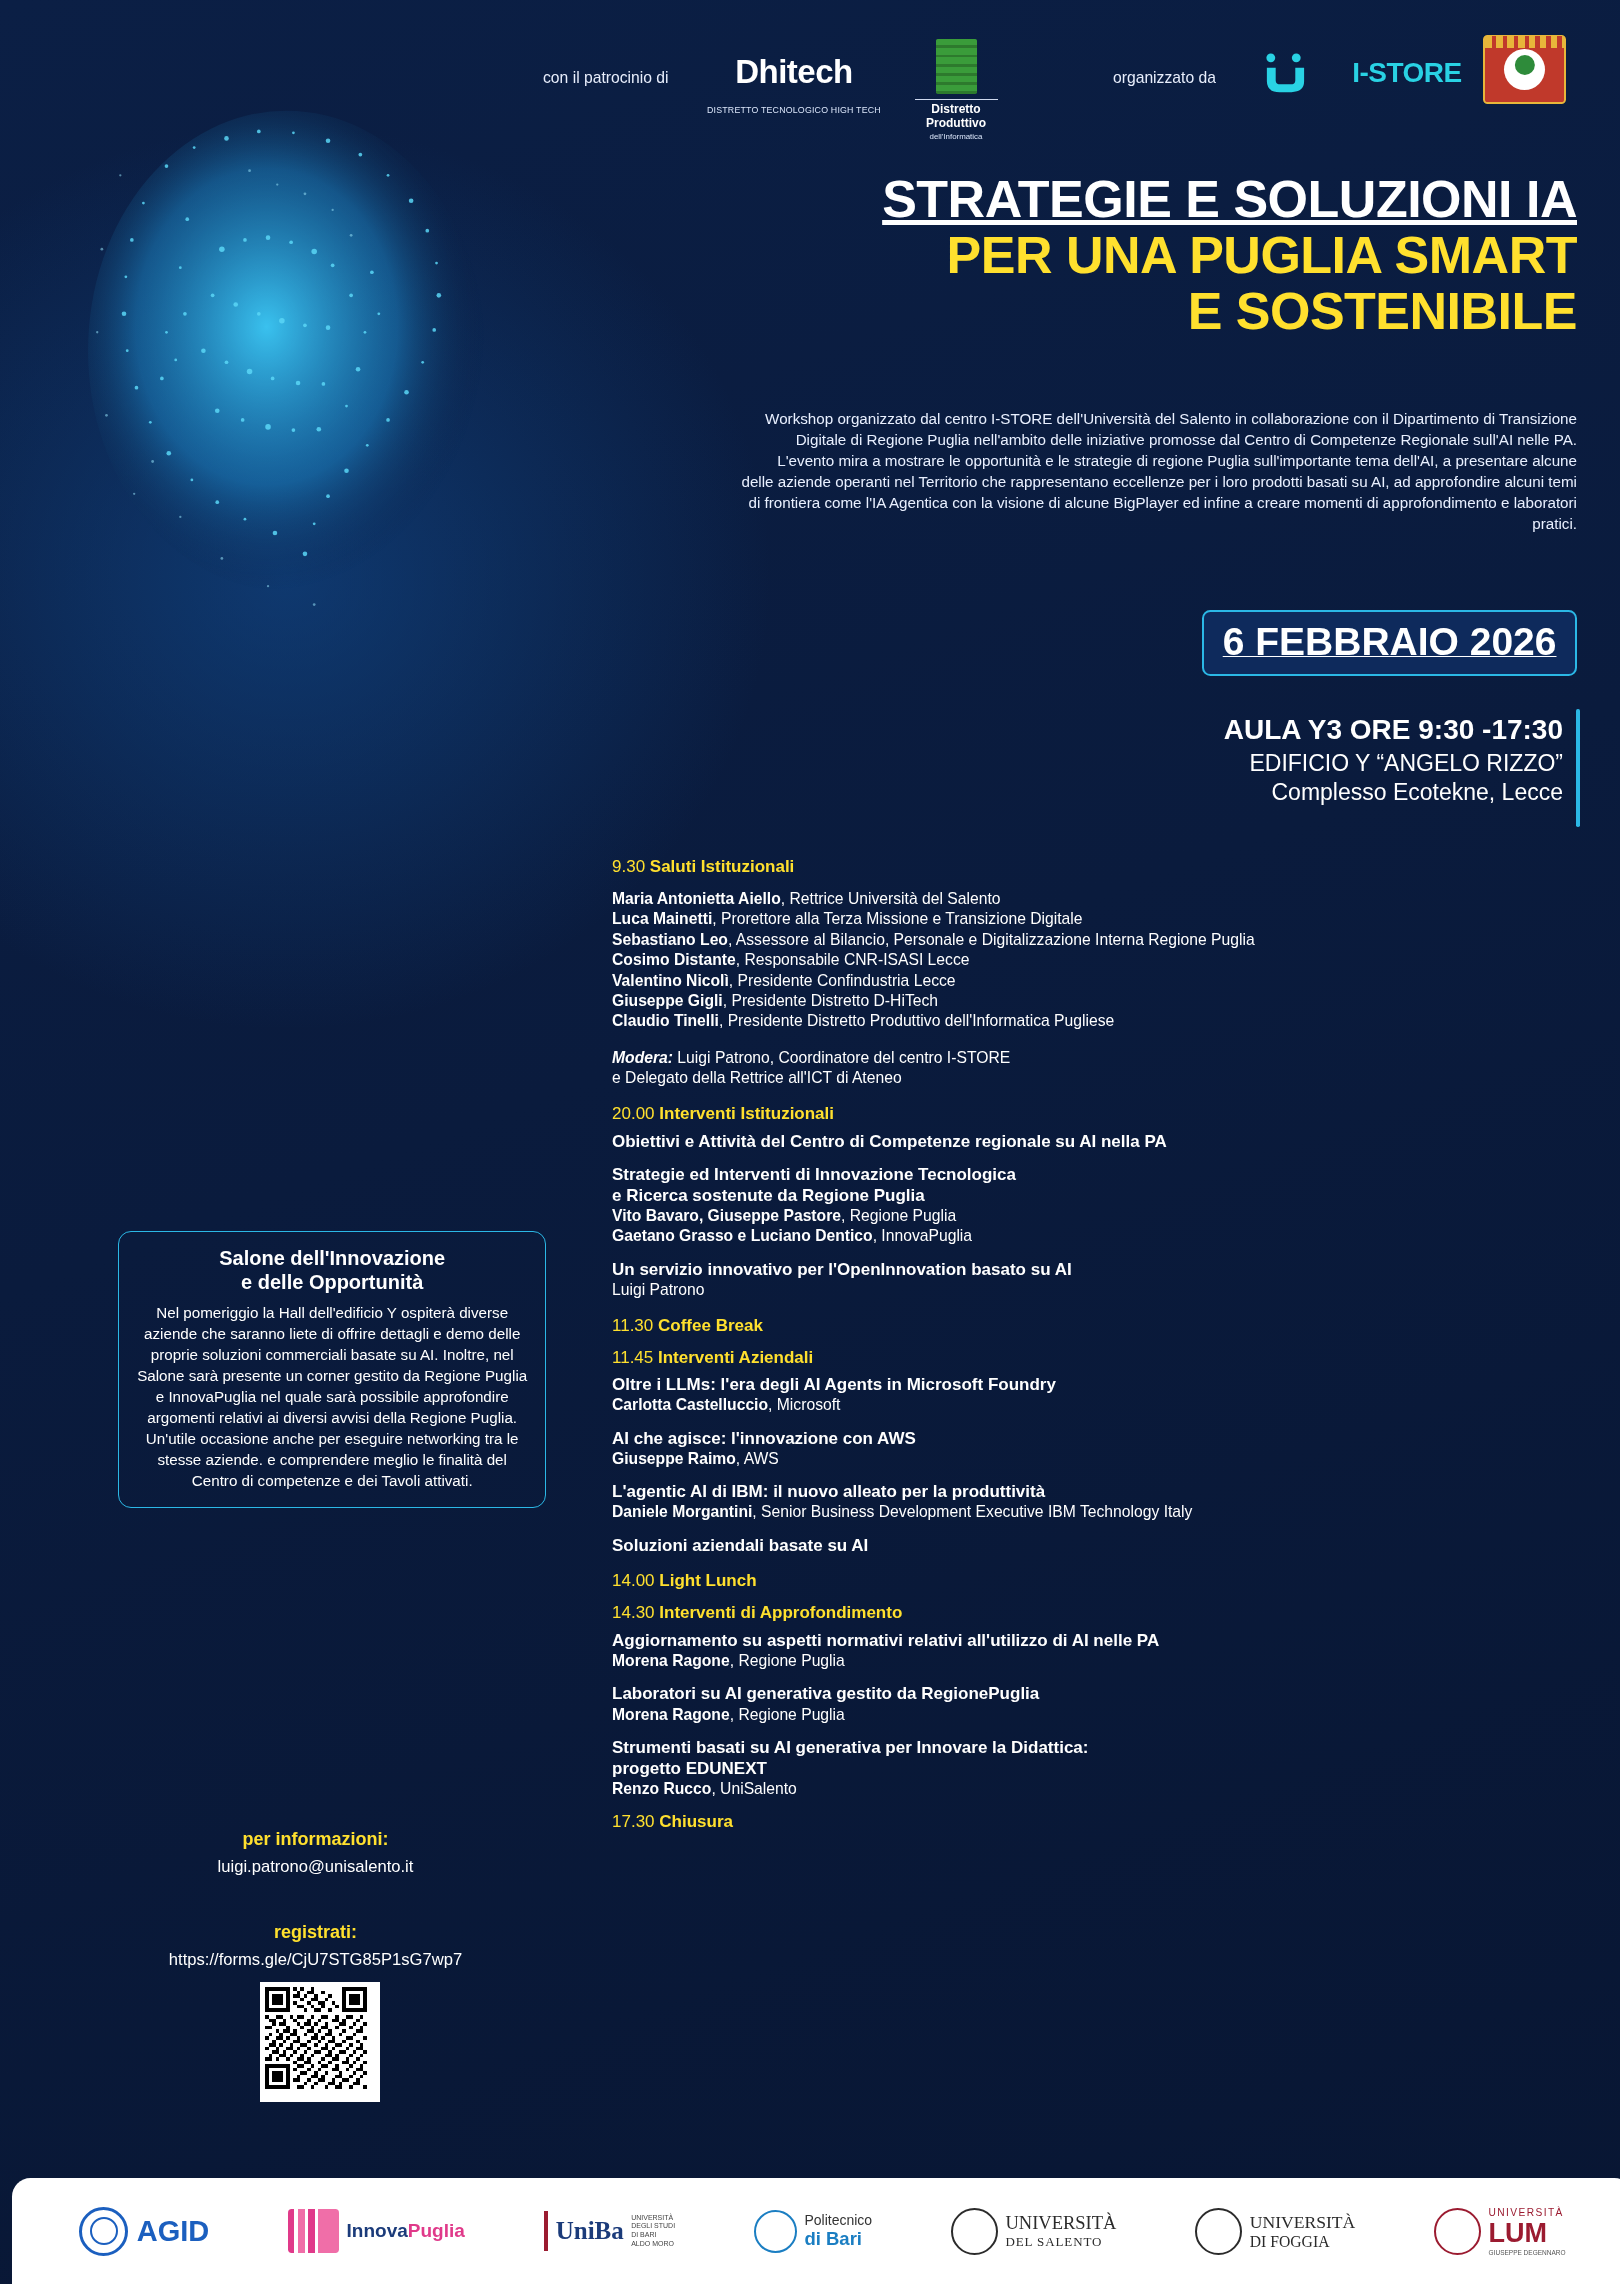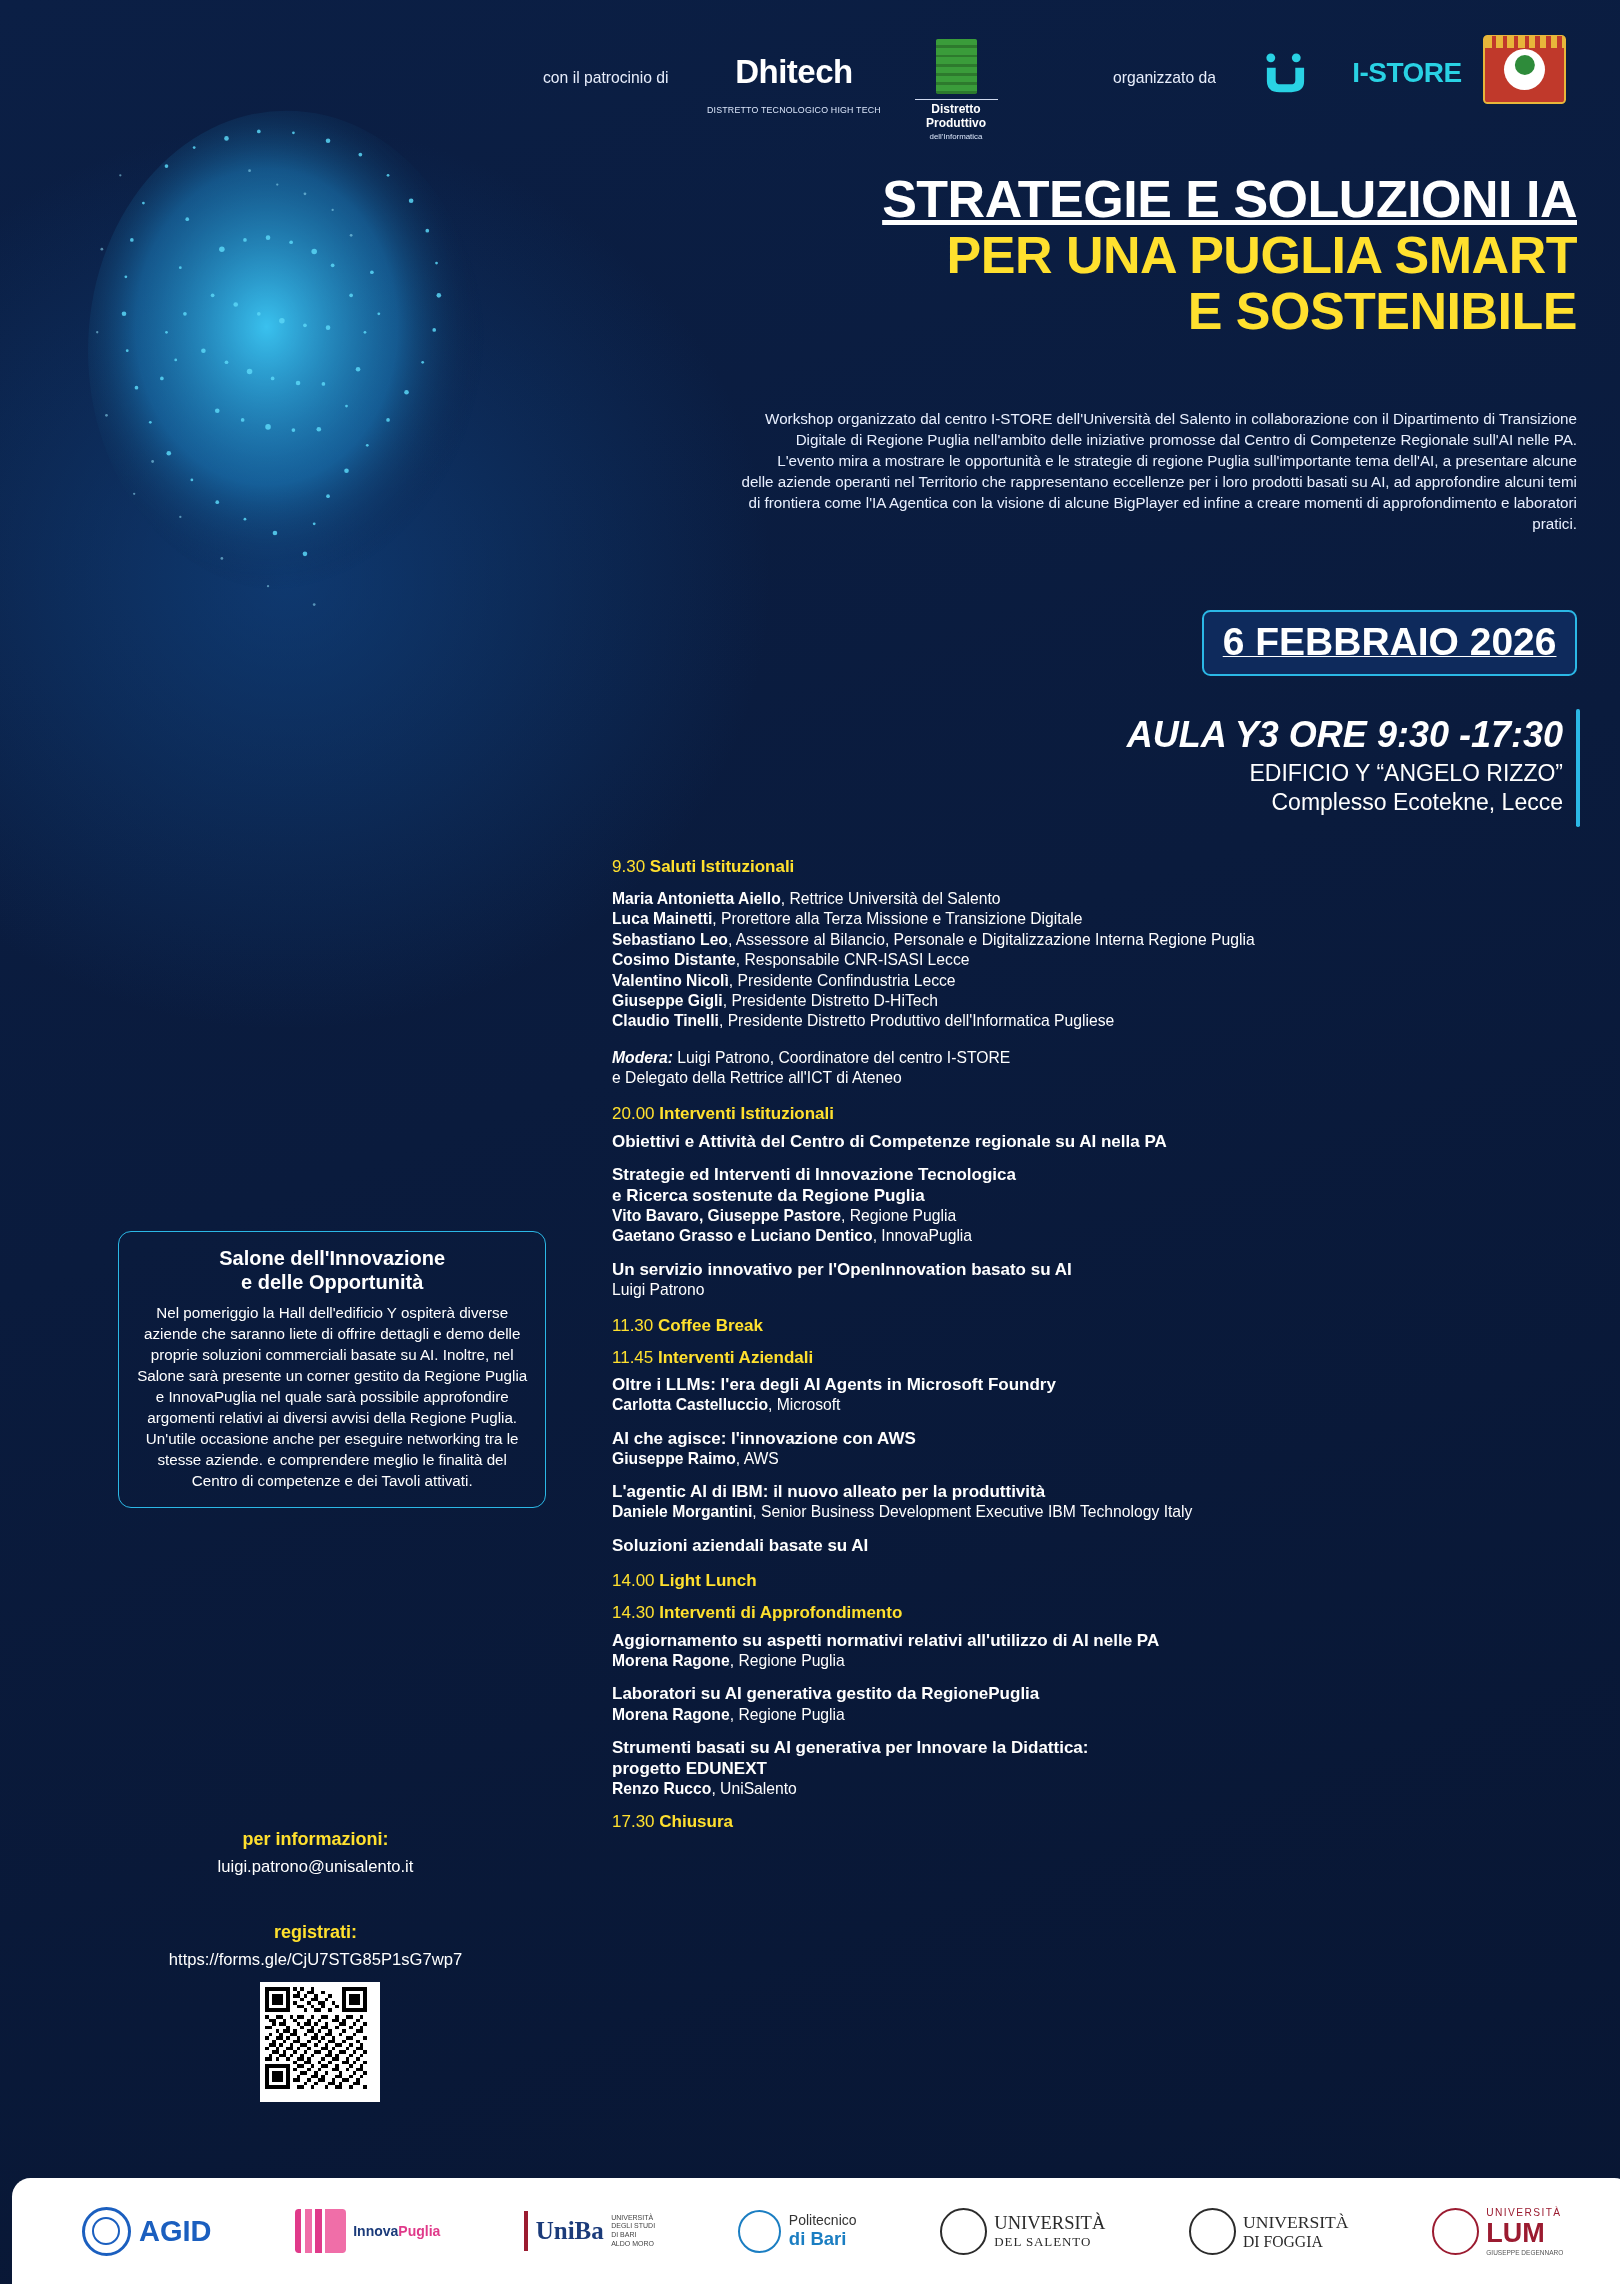--- a/index.html
+++ b/index.html
@@ -87,21 +87,21 @@
     position:absolute;right:44px;top:610px;
     background:#0e2a5c;border:2.3px solid #2bb8e6;border-radius:8.3px;
     padding:8.3px 18.5px 10.2px;
     text-decoration:underline;
   }
   .date-badge span{font-size:39px;font-weight:bold;color:#ffffff;letter-spacing:0px;}
 
   .venue{
     position:absolute;right:58px;top:714px;text-align:right;
   }
-  .venue .v1{font-size:36px;font-weight:bold;color:#ffffff;letter-spacing:0px;font-style:italic;}
+  .venue .v1{font-size:28px;font-weight:bold;color:#ffffff;letter-spacing:0px;}
   .venue .v2{font-size:23px;color:#ffffff;margin-top:3.7px;}
   .venue .v3{font-size:23px;color:#ffffff;margin-top:2.8px;}
   .venue-bar{position:absolute;right:41px;top:709px;width:3.7px;height:118px;background:#2bb8e6;border-radius:1.8px;}
 
   
   .program{
     position:absolute;left:612px;top:857px;width:970px;
   }
   .p-time{font-size:17px;color:#ffe02e;}
   .p-time b{color:#ffe02e;}
@@ -144,21 +144,21 @@
     background:#ffffff;border-radius:18.5px 18.5px 0 0;
     display:flex;align-items:center;justify-content:space-around;
     padding:0 28px;box-sizing:border-box;
   }
   .f-item{display:flex;align-items:center;gap:7.4px;}
   .agid{display:flex;align-items:center;gap:8.3px;}
   .agid .circ{width:43px;height:43px;border-radius:50%;border:3.2px solid #1b5fbf;position:relative;}
   .agid .circ::after{content:"";position:absolute;inset:7.4px;border-radius:50%;border:2.8px solid #1b5fbf;}
   .agid .nm{font-size:29px;font-weight:bold;color:#1b5fbf;font-family:"Liberation Sans",sans-serif;}
   .innova .sw{width:51px;height:44px;background:linear-gradient(90deg,#e03a8a 0 6.5px,#ffffff 6.5px 10.2px,#f06ea8 10.2px 16.6px,#ffffff 16.6px 20.3px,#e03a8a 20.3px 27px,#ffffff 27px 30.5px,#f06ea8 30.5px 37px);border-radius:3.7px;}
-  .innova .nm{font-size:14px;font-weight:bold;color:#1b3b7a;}
+  .innova .nm{font-size:19px;font-weight:bold;color:#1b3b7a;}
   .innova .nm em{color:#e03a8a;font-style:normal;}
   .uniba .bar{width:4.6px;height:40px;background:#9b1b30;}
   .uniba .nm{font-size:25px;font-weight:bold;color:#1b3b7a;font-family:"Liberation Serif",serif;}
   .uniba .sm{font-size:7px;color:#444;line-height:1.25;}
   .poli .circ{width:39px;height:39px;border-radius:50%;border:2.8px solid #1b7ec2;}
   .poli .nm1{font-size:14px;color:#333;}
   .poli .nm2{font-size:18.5px;font-weight:bold;color:#1b7ec2;}
   .unisal .seal{width:43px;height:43px;border-radius:50%;border:2.3px solid #2b2b2b;}
   .unisal .n1{font-size:18.5px;color:#2b2b2b;font-family:"Liberation Serif",serif;}
   .unisal .n2{font-size:13px;letter-spacing:0.9px;color:#2b2b2b;font-family:"Liberation Serif",serif;}

